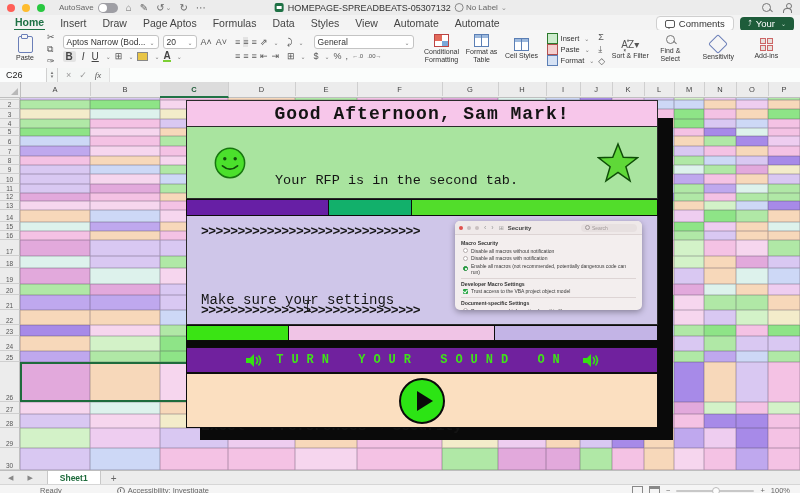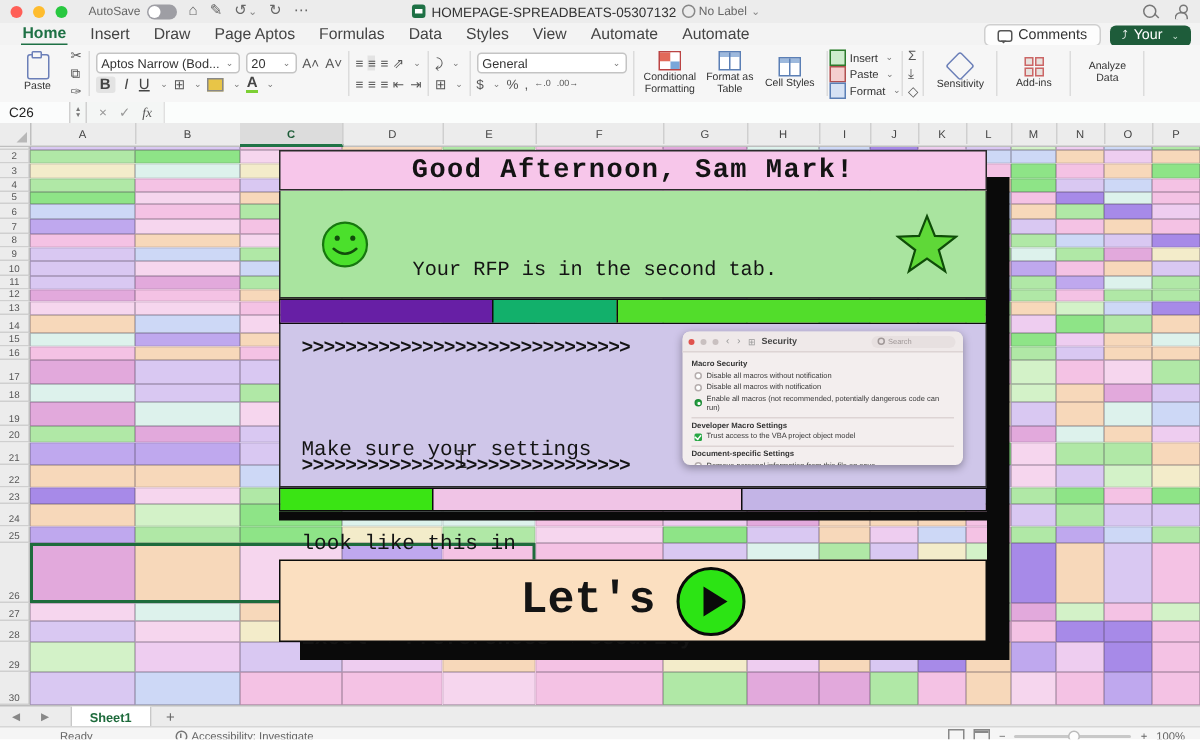--- a/index.html
+++ b/index.html
@@ -345,20 +345,30 @@
           <span class="mini blu"></span>
           <span>Format</span>
           <span class="caret">⌄</span>
         </div>
     </div>
     <div class="rsep"></div>
     <div class="smallcol" style="padding:0 2px;">
       <span class="sicon">Σ</span>
       <span class="sicon">⤓</span>
       <span class="sicon">◇</span>
+    </div>
+    <div class="rgroup">
+      <div class="bigbtn two-line">
+        <span class="bicon" style="font-size:10px;color:#555">A͓̽Z▾</span>
+        <span>Sort &amp; Filter</span>
+      </div>
+      <div class="bigbtn two-line">
+        <span class="mag" style="margin-bottom:3px"></span>
+        <span>Find &amp; Select</span>
+      </div>
     </div>
     <div class="rsep"></div>
     <div class="rgroup">
       <div class="bigbtn two-line">
         <span class="sens-icon"></span>
         <span>Sensitivity</span>
       </div>
     </div>
     <div class="rsep"></div>
     <div class="rgroup">
@@ -1015,22 +1025,34 @@
             </div>
           </div>
       </div>
     </div>
     <div class="sec stripe2">
         <span class="s1"></span>
         <span class="s2"></span>
         <span class="s3"></span>
       </div>
     <div class="sec gapblack"></div>
+    <div class="sec banner-sound">
+      <svg width="17" height="15" viewBox="0 0 17 15">
+        <polygon points="1,5 5,5 9,1 9,14 5,10 1,10" fill="#35e013"></polygon>
+        <path d="M11 4 Q14 7.5 11 11" fill="none" stroke="#35e013" stroke-width="1.6"></path>
+        <path d="M13.5 2.5 Q17.5 7.5 13.5 12.5" fill="none" stroke="#35e013" stroke-width="1.6"></path>
+      </svg>
+      <span class="soundtext">TURN YOUR SOUND ON</span>
+      <svg width="17" height="15" viewBox="0 0 17 15">
+        <polygon points="1,5 5,5 9,1 9,14 5,10 1,10" fill="#35e013"></polygon>
+        <path d="M11 4 Q14 7.5 11 11" fill="none" stroke="#35e013" stroke-width="1.6"></path>
+        <path d="M13.5 2.5 Q17.5 7.5 13.5 12.5" fill="none" stroke="#35e013" stroke-width="1.6"></path>
+      </svg>
+    </div>
     <div class="sec banner-lets">
-      <span class="lets">Let's</span>
       <span class="playbtn"></span>
     </div>
   </div>
 
   <div class="tabbar">
     <span class="tabnav">◀</span>
     <span class="tabnav" style="letter-spacing:0">▶</span>
     <span class="sheettab">Sheet1</span>
     <span class="addsheet">+</span>
   </div>

